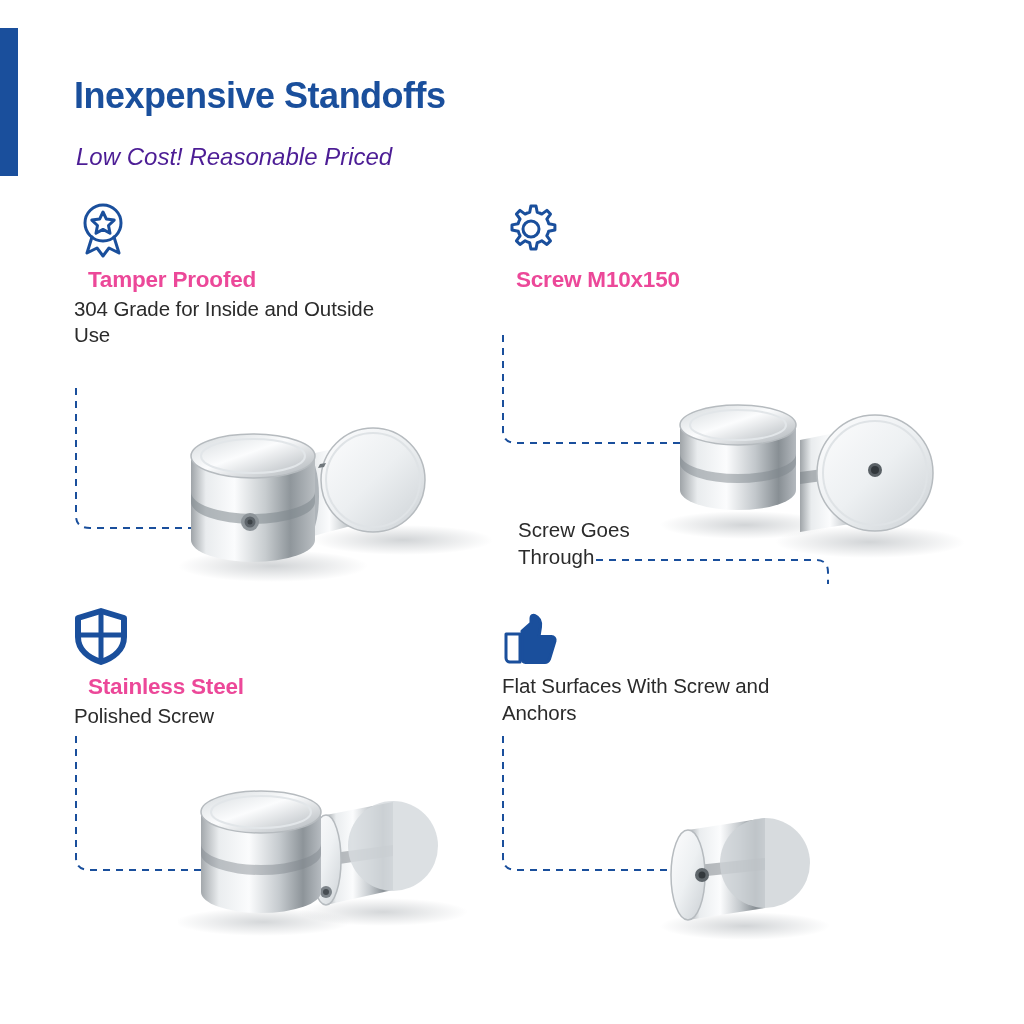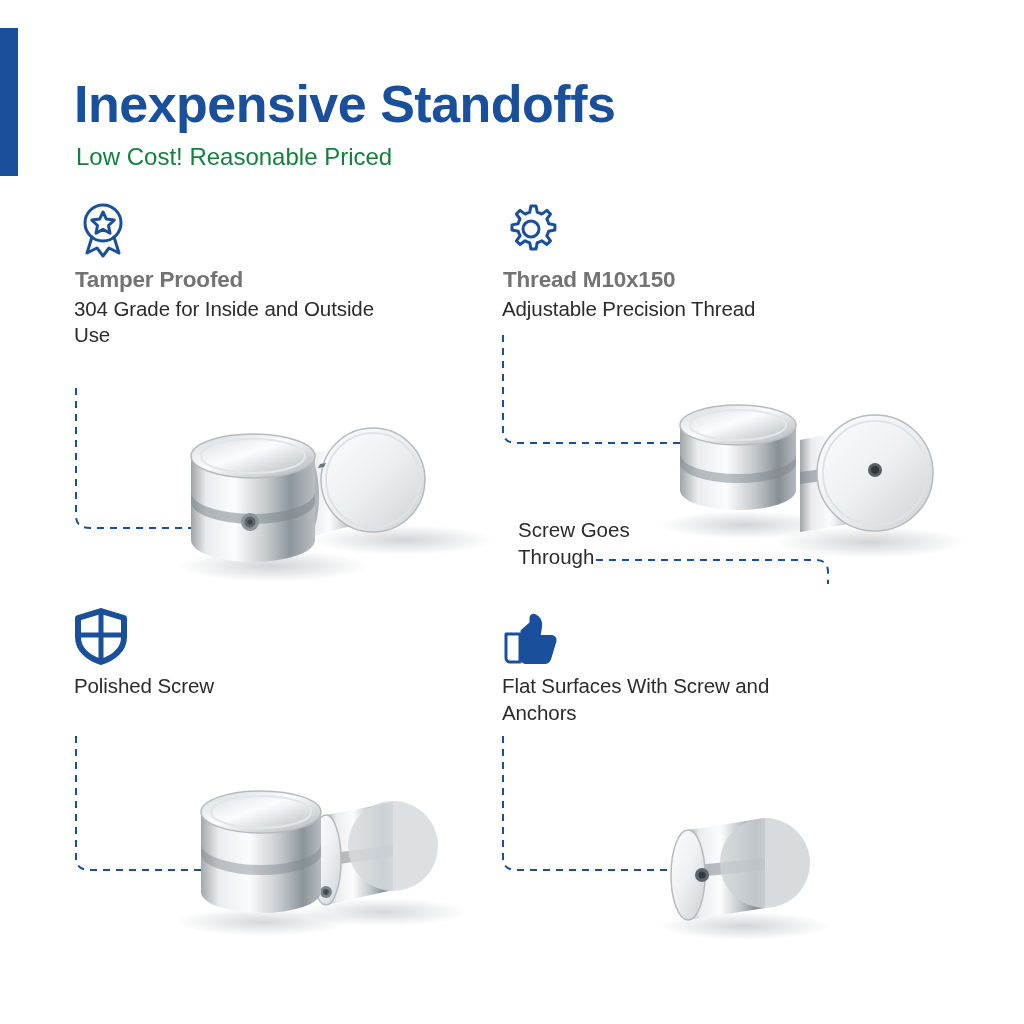--- a/index.html
+++ b/index.html
@@ -27,48 +27,49 @@
     left: 0;
     top: 28px;
     width: 18px;
     height: 148px;
     background: #1a4f9c;
   }
   .title {
     position: absolute;
     left: 74px;
     top: 76px;
-    font-size: 52px;
+    font-size: 36px;
     font-weight: bold;
     color: #1a4f9c;
     letter-spacing: -0.5px;
     line-height: 1.1;
   }
   .subtitle {
     position: absolute;
     left: 76px;
     top: 143px;
     font-size: 24px;
-    color: #15803d;
+    font-style: italic;
+    color: #4c1d95;
   }
 
   
   .feature {
     position: absolute;
   }
   .feature .icon {
     display: block;
     margin-bottom: 8px;
   }
   .feature .heading {
     font-size: 22.5px;
     font-weight: bold;
-    color: #737373;
+    color: #ec4899;
     line-height: 1.28;
-    margin: 0 0 1px 1px;
+    margin: 0 0 1px 14px;
     letter-spacing: -0.2px;
   }
   .feature .desc {
     font-size: 20.5px;
     color: #2b2b2b;
     line-height: 1.30;
     margin: 0;
     letter-spacing: -0.1px;
   }
 
@@ -159,36 +160,36 @@
 
   <div class="feature" id="feature-thread">
     <span class="icon">
       <svg width="58" height="58" viewBox="0 0 58 58">
         <g fill="none" stroke="#1a4f9c" stroke-width="3" stroke-linejoin="round">
           <path d="M29 6 l5 0 1.2 6.2 a18 18 0 0 1 4.6 1.9 l5.1 -3.7 3.6 3.6 -3.7 5.1 a18 18 0 0 1 1.9 4.6 l6.2 1.2 0 5.1 -6.2 1.2 a18 18 0 0 1 -1.9 4.6 l3.7 5.1 -3.6 3.6 -5.1 -3.7 a18 18 0 0 1 -4.6 1.9 l-1.2 6.2 -5.1 0 -1.2 -6.2 a18 18 0 0 1 -4.6 -1.9 l-5.1 3.7 -3.6 -3.6 3.7 -5.1 a18 18 0 0 1 -1.9 -4.6 l-6.2 -1.2 0 -5.1 6.2 -1.2 a18 18 0 0 1 1.9 -4.6 l-3.7 -5.1 3.6 -3.6 5.1 3.7 a18 18 0 0 1 4.6 -1.9 l1.2 -6.2 z"></path>
           <circle cx="29" cy="29" r="8"></circle>
         </g>
       </svg>
     </span>
-    <p class="heading">Thread M10x150</p>
-    <p class="desc">Adjustable Precision Thread</p>
+    <p class="heading">Screw M10x150</p>
   </div>
 
   <div class="callout-text" id="screw-goes-through">
     <div>Screw Goes</div>
     <div>Through</div>
   </div>
 
   <div class="feature" id="feature-steel">
     <span class="icon">
       <svg width="54" height="58" viewBox="0 0 54 58">
         <path d="M27 4 L50 11 V30 C50 43 39 51 27 55 C15 51 4 43 4 30 V11 Z" fill="none" stroke="#1a4f9c" stroke-width="6" stroke-linejoin="round"></path>
         <path d="M27 5 V54 M5 28 H49" stroke="#1a4f9c" stroke-width="5"></path>
       </svg>
     </span>
+    <p class="heading">Stainless Steel</p>
     <p class="desc">Polished Screw</p>
   </div>
 
   <div class="feature" id="feature-mount">
     <span class="icon">
       <svg width="56" height="58" viewBox="0 0 56 58">
         <path d="M20 24 L20 52 C20 54 21.5 55.5 23.5 55.5 L43 55.5 C45 55.5 46.5 54 47.5 52 L53 34 C53.6 31.5 52 29.5 49.5 29.5 L37 29.5 L38.5 20 C39.2 15 37.5 10.5 33 8.5 C31 7.6 29 8.8 29 11 L29 16 Z" fill="#1a4f9c" stroke="#1a4f9c" stroke-width="3" stroke-linejoin="round"></path>
         <path d="M4 27 L18 27 L18 55 L8 55 C5.8 55 4 53.2 4 51 Z" fill="none" stroke="#1a4f9c" stroke-width="3" stroke-linejoin="round"></path>
       </svg>
     </span>

